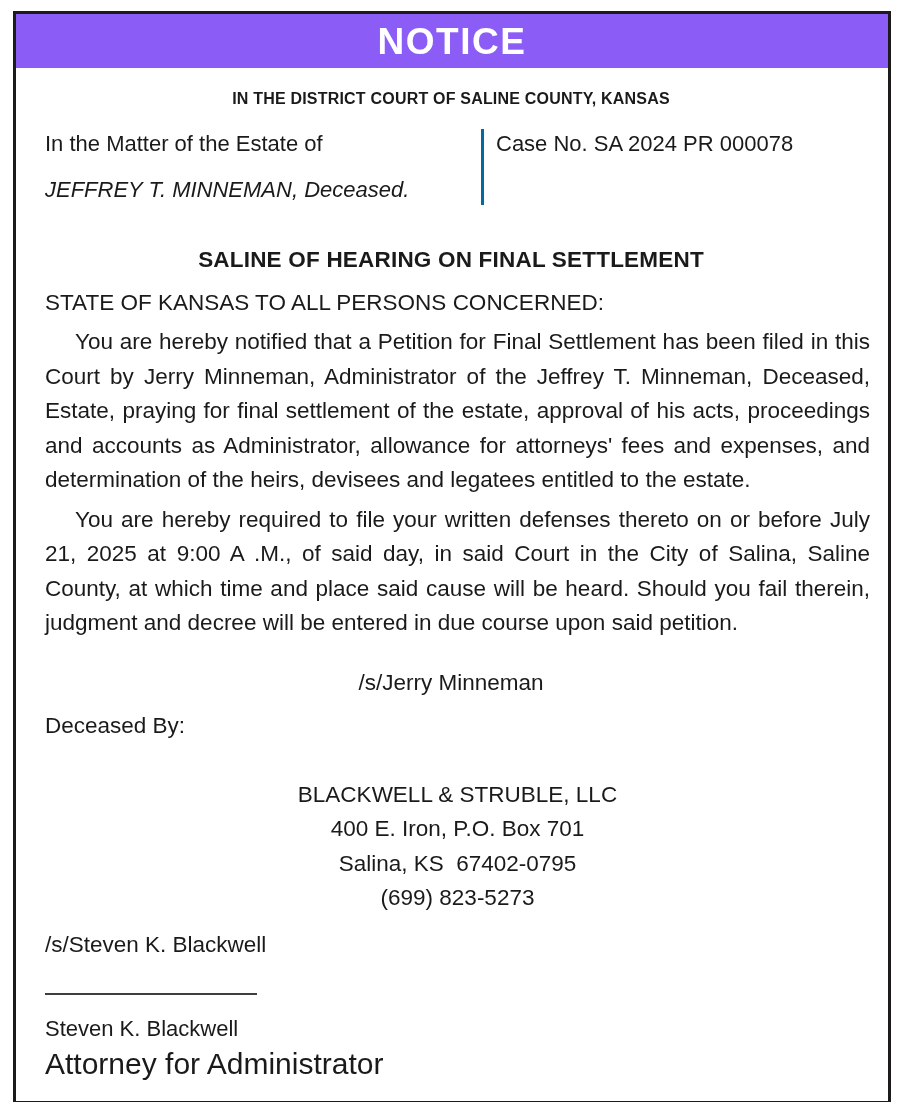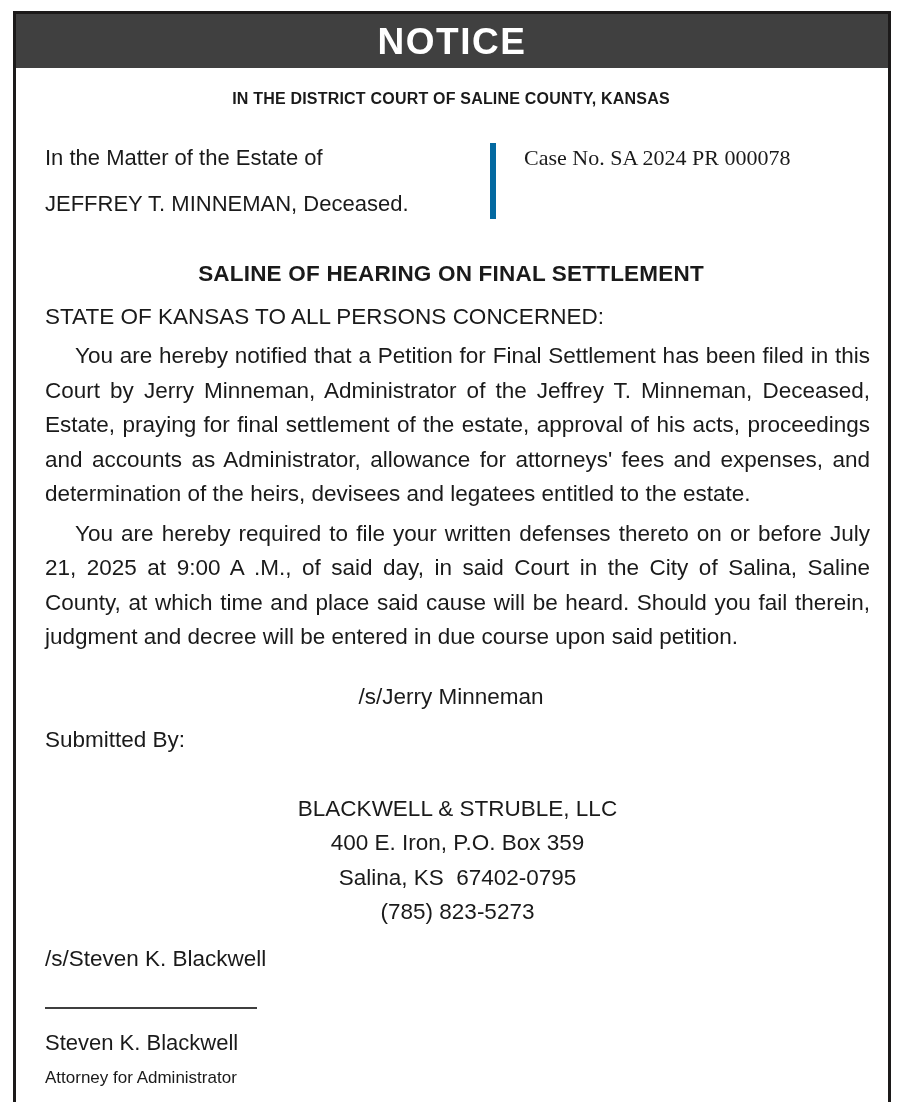--- a/index.html
+++ b/index.html
@@ -18,21 +18,21 @@
   .doc {
     position: absolute;
     left: 13px;
     top: 11px;
     width: 878px;
     min-height: 1072px;
     border: 3px solid #1c1a1a;
     background: #ffffff;
   }
   .banner {
-    background: #404040;
+    background: #8b5cf6;
     height: 54px;
     display: flex;
     align-items: center;
     justify-content: center;
   }
   .banner span {
     color: #ffffff;
     font-weight: bold;
     font-size: 37px;
     letter-spacing: 1.5px;
@@ -45,36 +45,34 @@
   }
   .court-header {
     margin-top: 14px;
     text-align: center;
     font-weight: bold;
     font-size: 16px;
     letter-spacing: 0.2px;
   }
   .caption-row {
     display: flex;
-    margin-top: 27px;
+    margin-top: 13px;
     margin-left: 13px;
-    gap: 9px;
   }
   .caption-left {
     width: 436px;
     flex: 0 0 436px;
   }
   .caption-left .cap-line1 { line-height: 30px; }
-  .caption-left .cap-line2 { line-height: 30px; margin-top: 16px; }
+  .caption-left .cap-line2 { line-height: 30px; margin-top: 16px; font-style: italic; }
   .caption-right {
     flex: 1;
-    border-left: 6px solid #0369a1;
-    padding-left: 28px;
+    border-left: 3px solid #0369a1;
+    padding-left: 12px;
     padding-bottom: 30px;
-    font-family: Liberation Serif, serif;
   }
   .caption-right .case-no { line-height: 30px; }
   .hearing-title {
     margin-top: 38px;
     text-align: center;
     font-weight: bold;
     font-size: 22.5px;
     letter-spacing: 0.2px;
   }
   .salutation {
@@ -119,21 +117,21 @@
     height: 0;
   }
   .attorney-name {
     margin-top: 16px;
     margin-left: 13px;
     font-size: 22px;
     line-height: 35px;
   }
   .attorney-title {
     margin-left: 13px;
-    font-size: 17px;
+    font-size: 30px;
     line-height: 35px;
   }
 </style>
 </head>
 <body>
 
 <div class="page">
   <div class="doc">
 
     <div class="banner">
@@ -157,27 +155,27 @@
       <div class="hearing-title">SALINE OF HEARING ON FINAL SETTLEMENT</div>
 
       <div class="salutation">STATE OF KANSAS TO ALL PERSONS CONCERNED:</div>
 
       <p class="body-para">You are hereby notified that a Petition for Final Settlement has been filed in this Court by Jerry Minneman, Administrator of the Jeffrey T. Minneman, Deceased, Estate, praying for final settlement of the estate, approval of his acts, proceedings and accounts as Administrator, allowance for attorneys' fees and expenses, and determination of the heirs, devisees and legatees entitled to the estate.</p>
 
       <p class="body-para">You are hereby required to file your written defenses thereto on or before July 21, 2025 at 9:00 A .M., of said day, in said Court in the City of Salina, Saline County, at which time and place said cause will be heard. Should you fail therein, judgment and decree will be entered in due course upon said petition.</p>
 
       <div class="sig-right">/s/Jerry Minneman</div>
 
-      <div class="submitted-by">Submitted By:</div>
+      <div class="submitted-by">Deceased By:</div>
 
       <div class="firm-block">
         <div>BLACKWELL &amp; STRUBLE, LLC</div>
-        <div>400 E. Iron, P.O. Box 359</div>
+        <div>400 E. Iron, P.O. Box 701</div>
         <div class="pre-space">Salina, KS  67402-0795</div>
-        <div>(785) 823-5273</div>
+        <div>(699) 823-5273</div>
       </div>
 
       <div class="attorney-sig">/s/Steven K. Blackwell</div>
 
       <div class="sig-line"></div>
 
       <div class="attorney-name">Steven K. Blackwell</div>
       <div class="attorney-title">Attorney for Administrator</div>
 
     </div>

